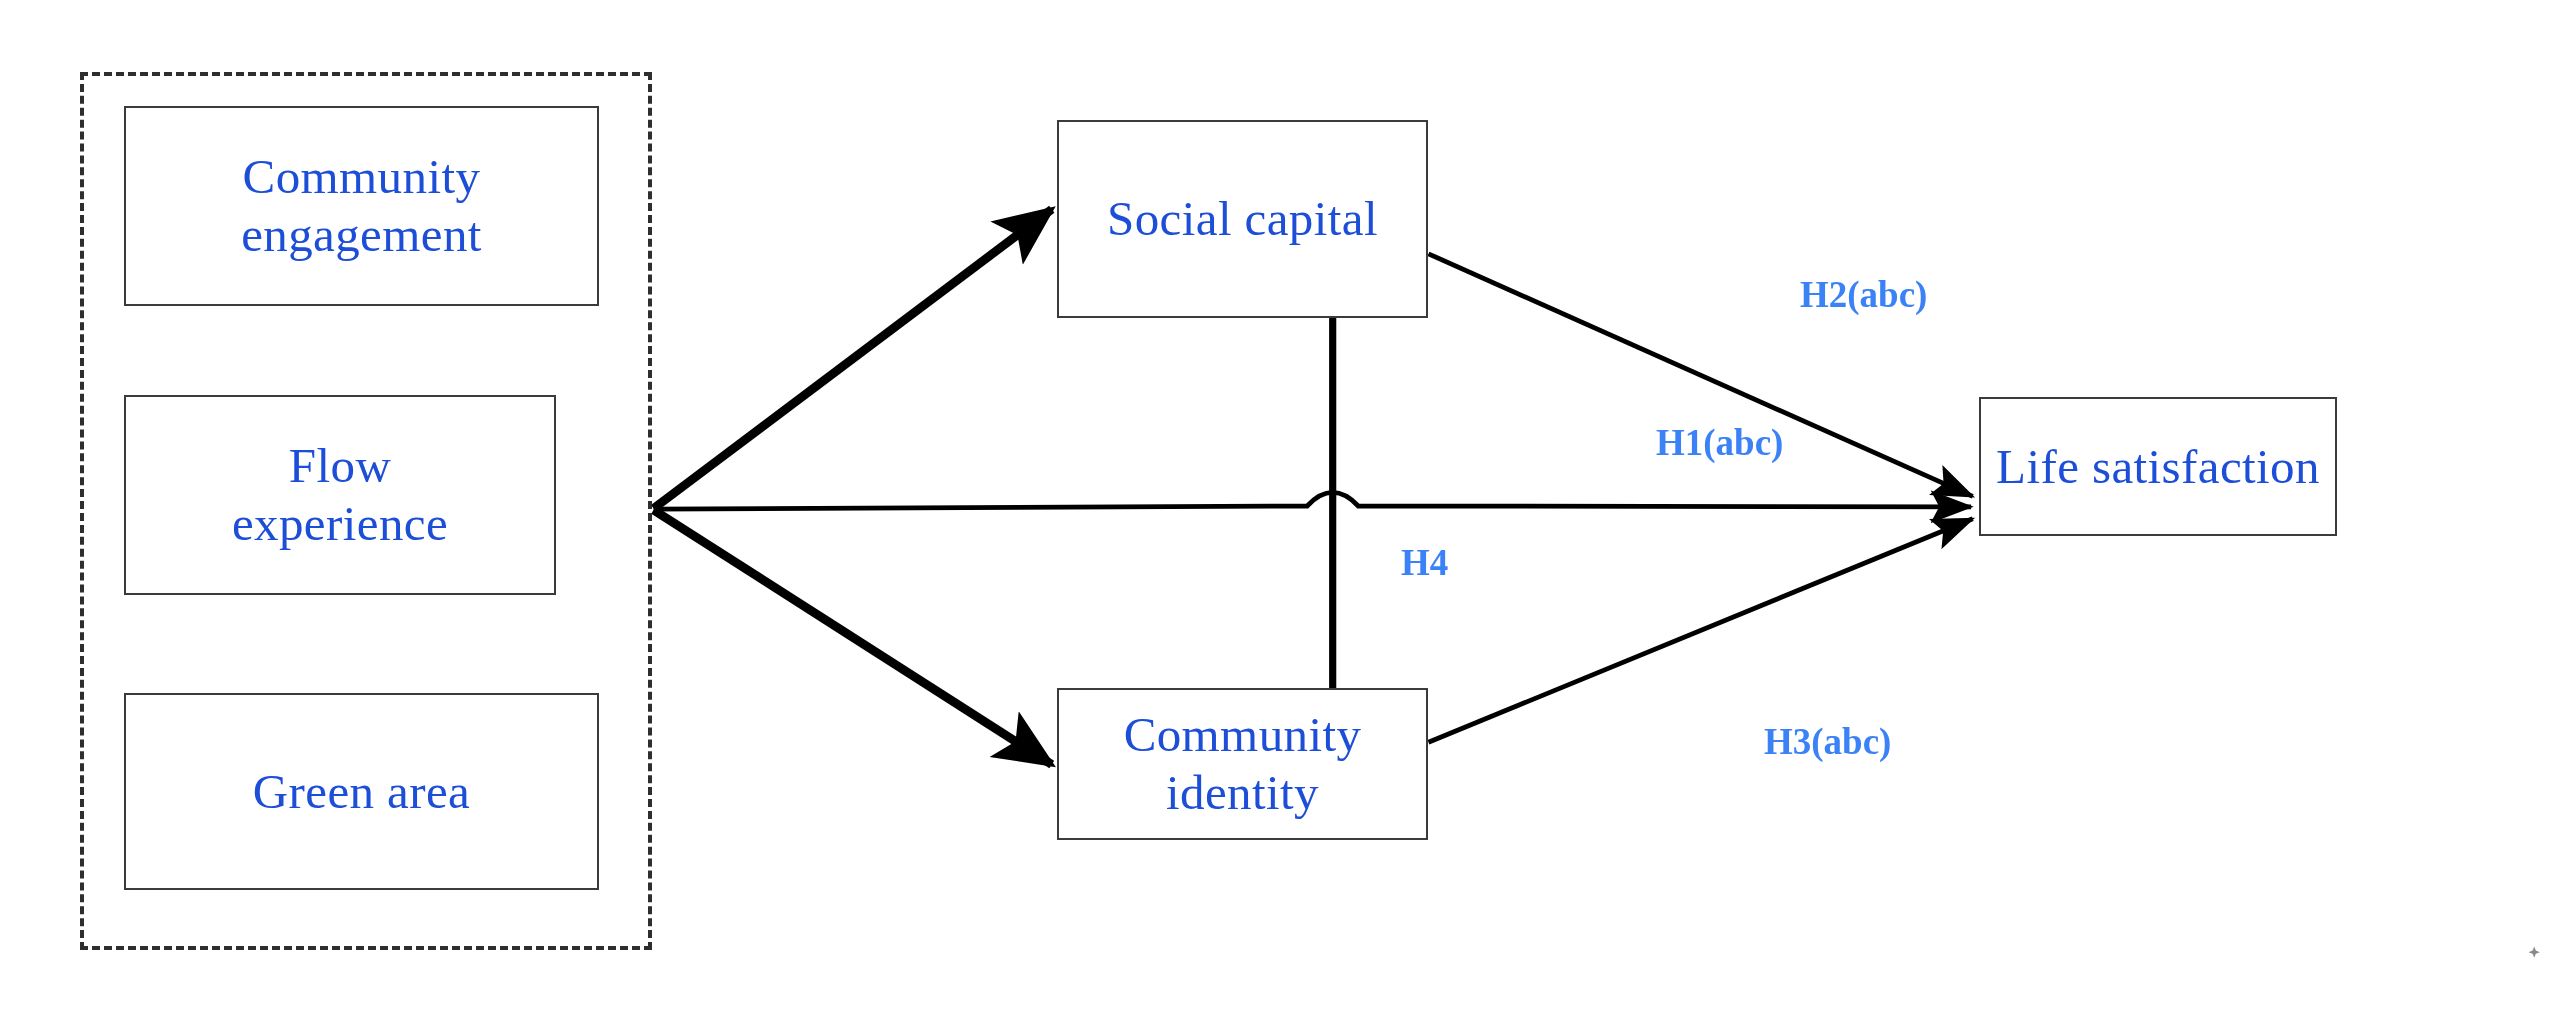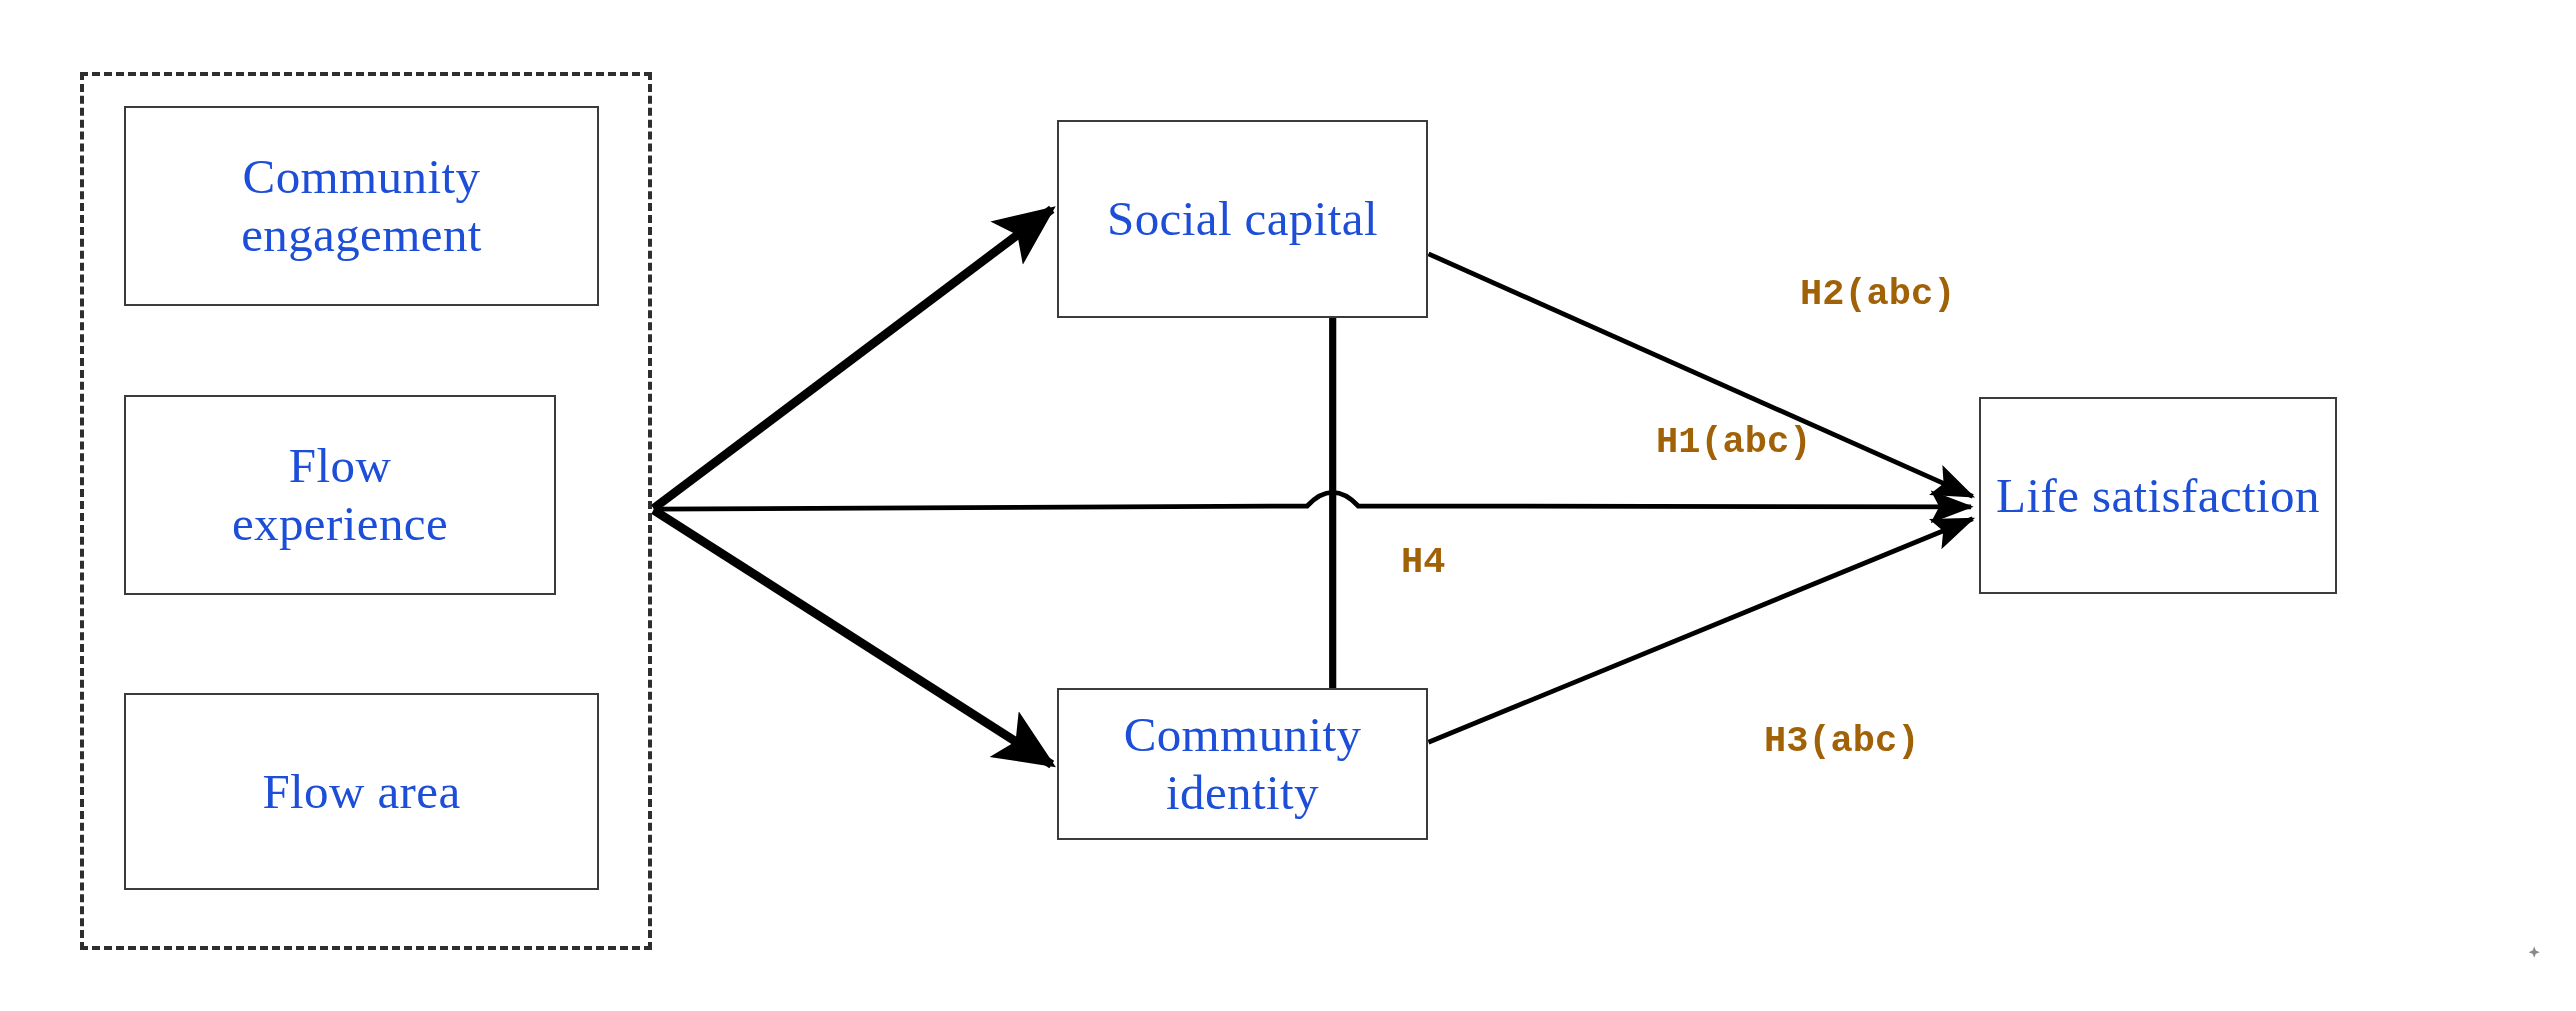--- a/index.html
+++ b/index.html
@@ -49,22 +49,22 @@
   }
   .grouping-frame {
     position: absolute;
     box-sizing: border-box;
     border: 4px dashed #2e2e2e;
     background: transparent;
     z-index: 1;
   }
   .edge-label {
     position: absolute;
-    color: #a16207;
-    font-family: Liberation Mono, monospace;
+    color: #3b82f6;
+    font-family: Liberation Serif, serif;
     font-weight: bold;
     font-size: 37px;
     letter-spacing: 0px;
     white-space: nowrap;
     z-index: 4;
   }
   .stray-mark {
     position: absolute;
     z-index: 2;
   }
@@ -106,33 +106,33 @@
     <span class="node-label">Community
 engagement</span>
   </div>
 
   <div class="node-box" style="left:124px; top:395px; width:432px; height:200px;">
     <span class="node-label">Flow
 experience</span>
   </div>
 
   <div class="node-box" style="left:124px; top:693px; width:475px; height:197px;">
-    <span class="node-label">Flow  area</span>
+    <span class="node-label">Green  area</span>
   </div>
 
   <div class="node-box" style="left:1057px; top:104px; width:371px; height:198px;margin-top:16px;">
     <span class="node-label">Social capital</span>
   </div>
 
   <div class="node-box" style="left:1057px; top:688px; width:371px; height:152px;">
     <span class="node-label">Community
 identity</span>
   </div>
 
-  <div class="node-box" style="left:1979px; top:397px; width:358px; height:197px;">
+  <div class="node-box" style="left:1979px; top:397px; width:358px; height:139px;">
     <span class="node-label">Life satisfaction</span>
   </div>
 
   <div class="edge-label" style="left:1800px; top:273px;">H2(abc)</div>
 
   <div class="edge-label" style="left:1656px; top:421px;">H1(abc)</div>
 
   <div class="edge-label" style="left:1401px; top:541px;">H4</div>
 
   <div class="edge-label" style="left:1764px; top:720px;">H3(abc)</div>

